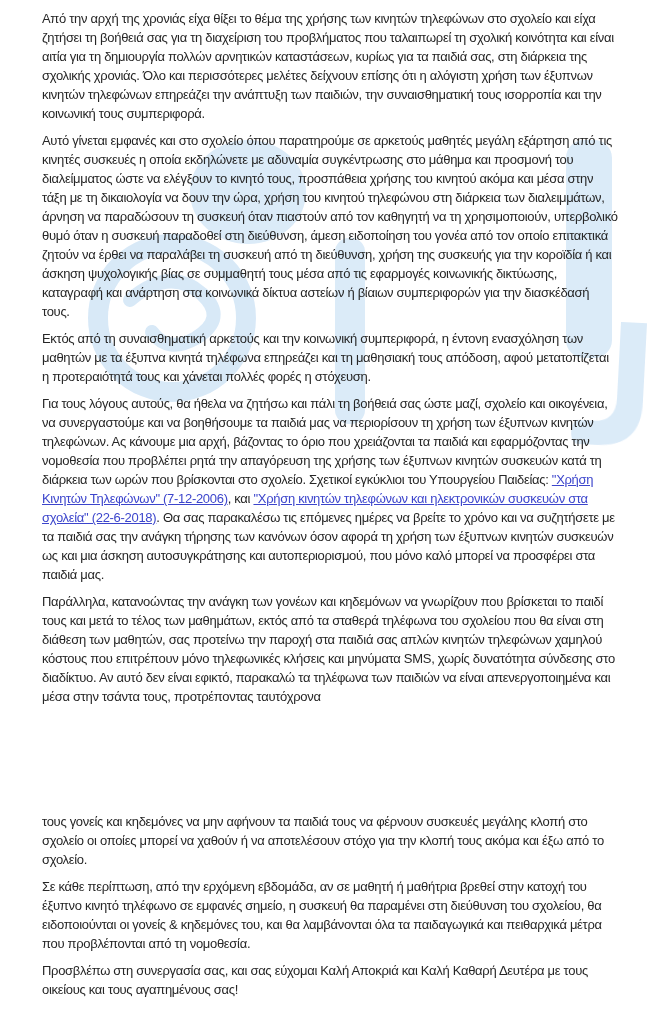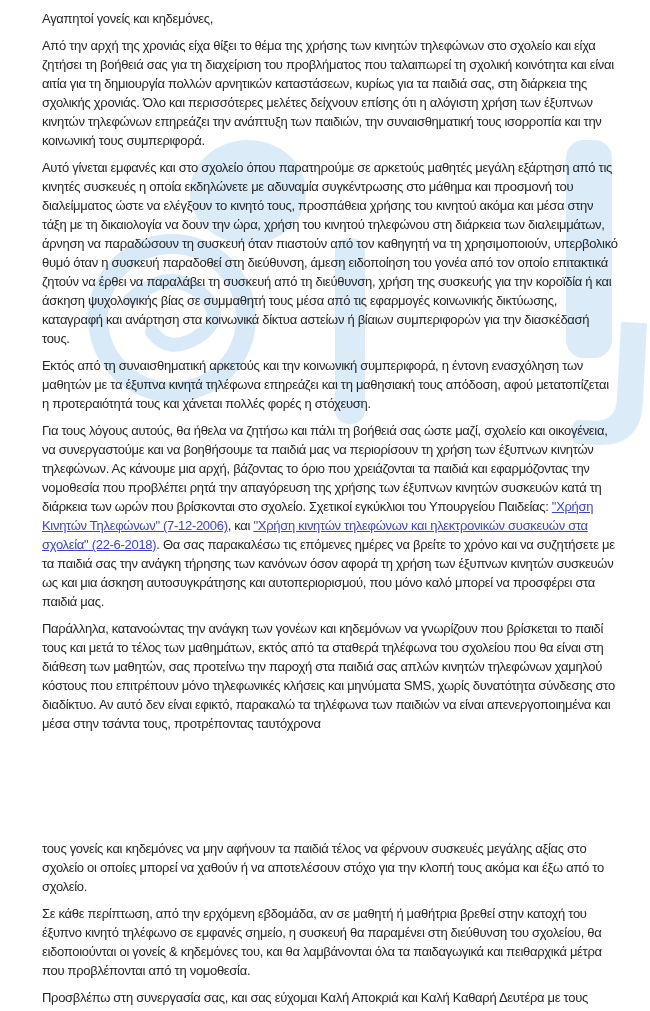--- a/index.html
+++ b/index.html
@@ -65,34 +65,33 @@
 
       <g fill="none" stroke="#cfe4f6" opacity="0.8">
         <circle cx="172" cy="318" r="74" stroke-width="20"></circle>
         <path d="M130 300 q40 -34 72 -6 q26 24 -6 44 q-28 16 -44 -6" stroke-width="14" stroke-linecap="round"></path>
       </g>
     </svg>
   </div>
 
   <div class="content">
 
-    <p>Αγαπητοί γονείς και κηδεμόνες,</p>
 
     <p>Από την αρχή της χρονιάς είχα θίξει το θέμα της χρήσης των κινητών τηλεφώνων στο σχολείο και είχα ζητήσει τη βοήθειά σας για τη διαχείριση του προβλήματος που ταλαιπωρεί τη σχολική κοινότητα και είναι αιτία για τη δημιουργία πολλών αρνητικών καταστάσεων, κυρίως για τα παιδιά σας, στη διάρκεια της σχολικής χρονιάς. Όλο και περισσότερες μελέτες δείχνουν επίσης ότι η αλόγιστη χρήση των έξυπνων κινητών τηλεφώνων επηρεάζει την ανάπτυξη των παιδιών, την συναισθηματική τους ισορροπία και την κοινωνική τους συμπεριφορά.</p>
 
     <p>Αυτό γίνεται εμφανές και στο σχολείο όπου παρατηρούμε σε αρκετούς μαθητές μεγάλη εξάρτηση από τις κινητές συσκευές η οποία εκδηλώνετε με αδυναμία συγκέντρωσης στο μάθημα και προσμονή του διαλείμματος ώστε να ελέγξουν το κινητό τους, προσπάθεια χρήσης του κινητού ακόμα και μέσα στην τάξη με τη δικαιολογία να δουν την ώρα, χρήση του κινητού τηλεφώνου στη διάρκεια των διαλειμμάτων, άρνηση να παραδώσουν τη συσκευή όταν πιαστούν από τον καθηγητή να τη χρησιμοποιούν, υπερβολικό θυμό όταν η συσκευή παραδοθεί στη διεύθυνση, άμεση ειδοποίηση του γονέα από τον οποίο επιτακτικά ζητούν να έρθει να παραλάβει τη συσκευή από τη διεύθυνση, χρήση της συσκευής για την κοροϊδία ή και άσκηση ψυχολογικής βίας σε συμμαθητή τους μέσα από τις εφαρμογές κοινωνικής δικτύωσης, καταγραφή και ανάρτηση στα κοινωνικά δίκτυα αστείων ή βίαιων συμπεριφορών για την διασκέδασή τους.</p>
 
     <p>Εκτός από τη συναισθηματική αρκετούς και την κοινωνική συμπεριφορά, η έντονη ενασχόληση των μαθητών με τα έξυπνα κινητά τηλέφωνα επηρεάζει και τη μαθησιακή τους απόδοση, αφού μετατοπίζεται η προτεραιότητά τους και χάνεται πολλές φορές η στόχευση.</p>
 
     <p><span>Για τους λόγους αυτούς, θα ήθελα να ζητήσω και πάλι τη βοήθειά σας ώστε μαζί, σχολείο και οικογένεια, να συνεργαστούμε και να βοηθήσουμε τα παιδιά μας να περιορίσουν τη χρήση των έξυπνων κινητών τηλεφώνων. Ας κάνουμε μια αρχή, βάζοντας το όριο που χρειάζονται τα παιδιά και εφαρμόζοντας την νομοθεσία που προβλέπει ρητά την απαγόρευση της χρήσης των έξυπνων κινητών συσκευών κατά τη διάρκεια των ωρών που βρίσκονται στο σχολείο. Σχετικοί εγκύκλιοι του Υπουργείου Παιδείας: </span><a href="#" class="doc-link">"Χρήση Κινητών Τηλεφώνων" (7-12-2006)</a><span>, και </span><a href="#" class="doc-link">"Χρήση κινητών τηλεφώνων και ηλεκτρονικών συσκευών στα σχολεία" (22-6-2018)</a><span>. Θα σας παρακαλέσω τις επόμενες ημέρες να βρείτε το χρόνο και να συζητήσετε με τα παιδιά σας την ανάγκη τήρησης των κανόνων όσον αφορά τη χρήση των έξυπνων κινητών συσκευών ως και μια άσκηση αυτοσυγκράτησης και αυτοπεριορισμού, που μόνο καλό μπορεί να προσφέρει στα παιδιά μας.</span></p>
 
     <p>Παράλληλα, κατανοώντας την ανάγκη των γονέων και κηδεμόνων να γνωρίζουν που βρίσκεται το παιδί τους και μετά το τέλος των μαθημάτων, εκτός από τα σταθερά τηλέφωνα του σχολείου που θα είναι στη διάθεση των μαθητών, σας προτείνω την παροχή στα παιδιά σας απλών κινητών τηλεφώνων χαμηλού κόστους που επιτρέπουν μόνο τηλεφωνικές κλήσεις και μηνύματα SMS, χωρίς δυνατότητα σύνδεσης στο διαδίκτυο. Αν αυτό δεν είναι εφικτό, παρακαλώ τα τηλέφωνα των παιδιών να είναι απενεργοποιημένα και μέσα στην τσάντα τους, προτρέποντας ταυτόχρονα</p>
 
     <div class="page-break-spacer"></div>
 
-    <p>τους γονείς και κηδεμόνες να μην αφήνουν τα παιδιά τέλος να φέρνουν συσκευές μεγάλης αξίας στο σχολείο οι οποίες μπορεί να χαθούν ή να αποτελέσουν στόχο για την κλοπή τους ακόμα και έξω από το σχολείο.</p>
+    <p>τους γονείς και κηδεμόνες να μην αφήνουν τα παιδιά τους να φέρνουν συσκευές μεγάλης κλοπή στο σχολείο οι οποίες μπορεί να χαθούν ή να αποτελέσουν στόχο για την κλοπή τους ακόμα και έξω από το σχολείο.</p>
 
     <p>Σε κάθε περίπτωση, από την ερχόμενη εβδομάδα, αν σε μαθητή ή μαθήτρια βρεθεί στην κατοχή του έξυπνο κινητό τηλέφωνο σε εμφανές σημείο, η συσκευή θα παραμένει στη διεύθυνση του σχολείου, θα ειδοποιούνται οι γονείς &amp; κηδεμόνες του, και θα λαμβάνονται όλα τα παιδαγωγικά και πειθαρχικά μέτρα που προβλέπονται από τη νομοθεσία.</p>
 
     <p>Προσβλέπω στη συνεργασία σας, και σας εύχομαι Καλή Αποκριά και Καλή Καθαρή Δευτέρα με τους οικείους και τους αγαπημένους σας!</p>
 
   </div>
 </div>
 
 </body></html>

